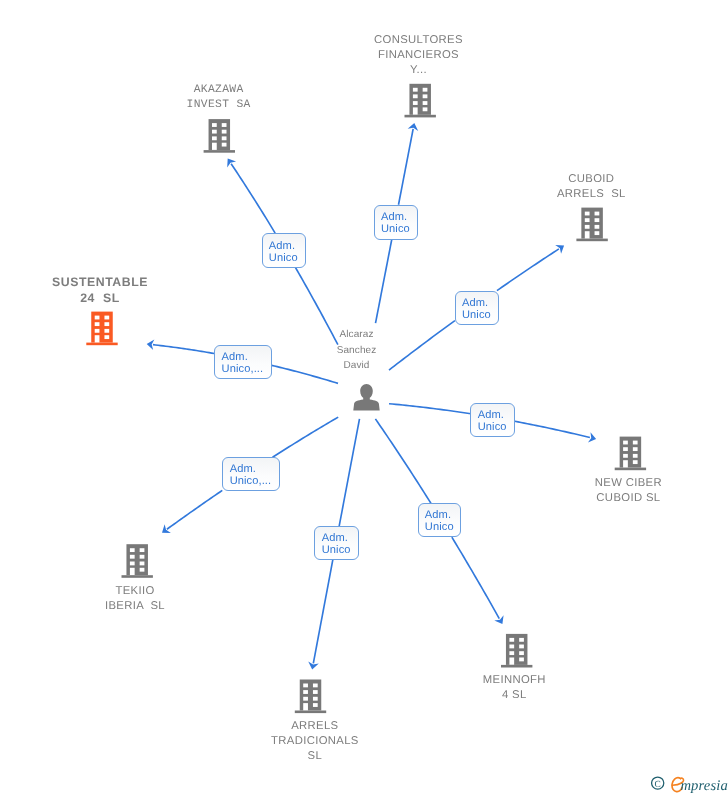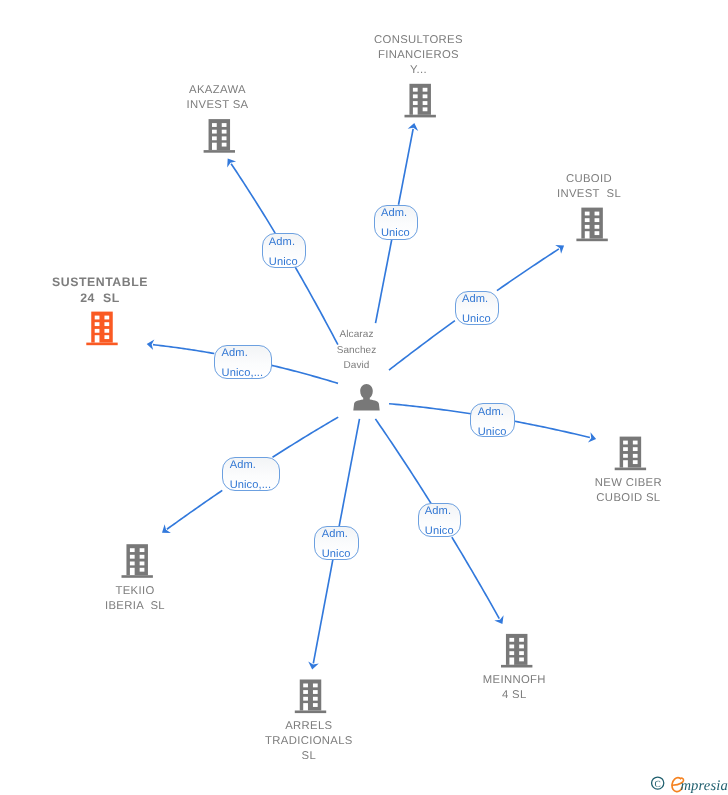--- a/index.html
+++ b/index.html
@@ -16,24 +16,24 @@
        font-size:11.3px;line-height:15.1px;
        font-family:"Liberation Sans",sans-serif;
        letter-spacing:0.35px;white-space:pre;}
   .node-label.highlighted{font-weight:bold;font-size:12.3px;line-height:16.3px;letter-spacing:0.55px;}
   .center-label{position:absolute;text-align:center;color:#7d7d7d;
        font-size:10px;line-height:15.6px;
        font-family:"Liberation Sans",sans-serif;
        letter-spacing:0.1px;white-space:pre;}
 
   .edge-label{position:absolute;box-sizing:border-box;
-       border:1.5px solid #6ca0e0;border-radius:13px;
+       border:1.5px solid #6ca0e0;border-radius:6px;
        background:linear-gradient(180deg,#f2f4f6 0%,#fbfcfd 55%,#ffffff 100%);
        color:#3076d3;
-       font-size:11.1px;line-height:20px;text-align:left;
+       font-size:11.1px;line-height:12px;text-align:left;
        font-family:"Liberation Sans",sans-serif;
        display:flex;flex-direction:column;justify-content:center;align-items:flex-start;
        padding-left:6.3px;padding-top:2.4px;
        white-space:pre;letter-spacing:0.1px;}
 
   .logo{position:absolute;}
 </style>
 </head>
 <body>
 
@@ -178,33 +178,33 @@
         <rect x="312.95" y="703.10" width="4.75" height="3.85" fill="#ffffff"></rect>
       </g>
       <g>
         <path d="M 366.50 383.90 C 363.00 383.90 360.20 387.00 360.20 390.90 C 360.20 394.30 361.90 397.10 363.20 397.80 L 363.20 399.60 C 357.90 400.50 354.30 401.50 354.10 403.80 L 353.30 410.60 L 379.70 410.60 L 378.90 403.80 C 378.70 401.50 375.10 400.50 369.80 399.60 L 369.80 397.80 C 371.10 397.10 372.80 394.30 372.80 390.90 C 372.80 387.00 370.00 383.90 366.50 383.90 Z" fill="#787878"></path>
       </g>
     </svg>
   <div id="labels">
       <div class="node-label" style="left: 374.09px; top: 33px;">CONSULTORES
 FINANCIEROS
 Y...</div>
-      <div class="node-label" style="left: 186.52px; top: 83px;">AKAZAWA
+      <div class="node-label" style="left: 186.52px; top: 83px; font-family: Liberation Mono, monospace;">AKAZAWA
 INVEST SA</div>
       <div class="node-label" style="left: 556.9px; top: 172px;">CUBOID
-INVEST  SL</div>
+ARRELS  SL</div>
       <div class="node-label highlighted" style="left: 51.99px; top: 274px;">SUSTENTABLE
 24  SL</div>
       <div class="node-label" style="left: 594.81px; top: 476.4px;">NEW CIBER
 CUBOID SL</div>
       <div class="node-label" style="left: 104.99px; top: 583.5px;">TEKIIO
 IBERIA  SL</div>
       <div class="node-label" style="left: 482.78px; top: 673.2px;">MEINNOFH
 4 SL</div>
-      <div class="node-label" style="left: 265px; top: 718.5px;">ARRELS
+      <div class="node-label" style="left: 271px; top: 718.5px;">ARRELS
 TRADICIONALS
 SL</div>
       <div class="center-label" style="left: 336.7px; top: 327px;">Alcaraz
 Sanchez
 David</div>
       <div class="edge-label" style="width: 44px; height: 34.7px; left: 373.7px; top: 204.85px;">Adm.
 Unico</div>
       <div class="edge-label" style="width: 44.3px; height: 34.4px; left: 261.55px; top: 233.2px;">Adm.
 Unico</div>
       <div class="edge-label" style="width: 44.3px; height: 34.3px; left: 454.65px; top: 290.65px;">Adm.

